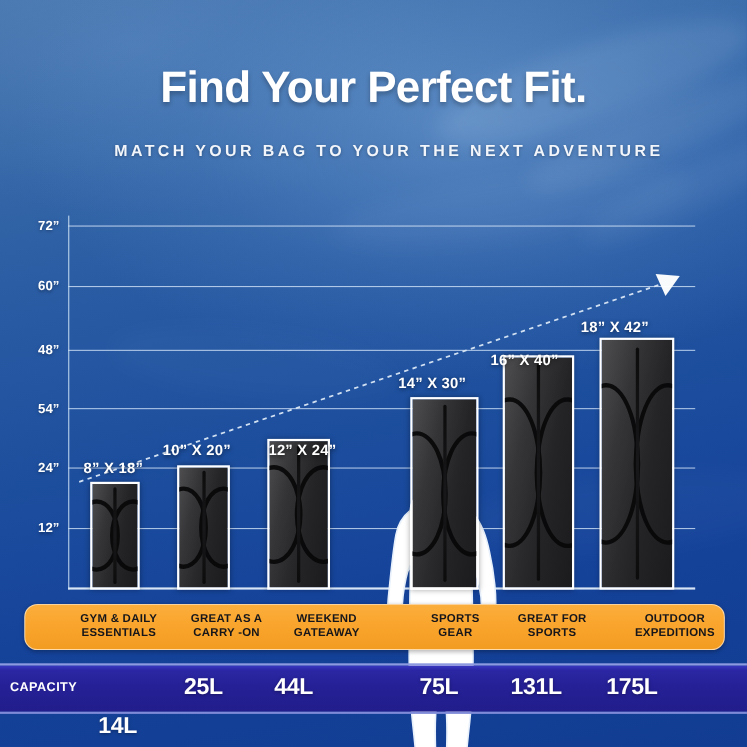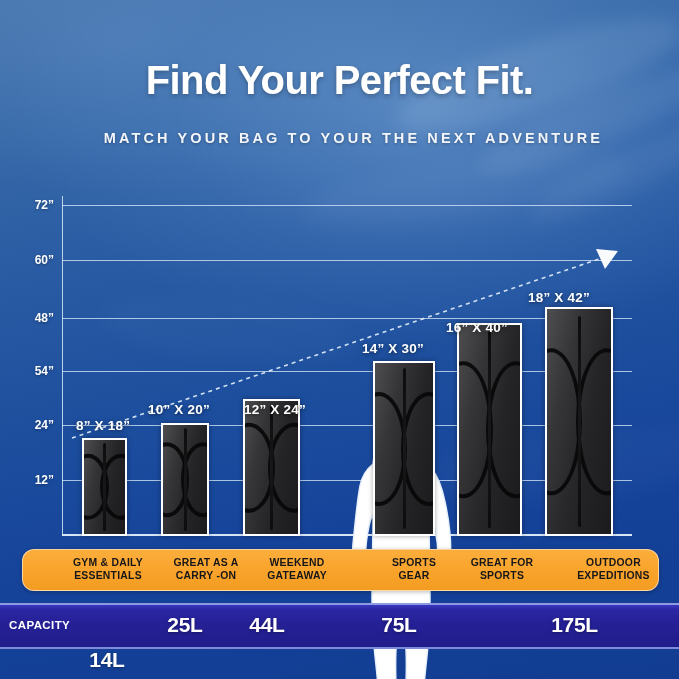--- a/index.html
+++ b/index.html
@@ -236,16 +236,17 @@
       <div>EXPEDITIONS</div>
     </div>
   </div>
 
   <div id="capband">
     <div id="caplabel">CAPACITY</div>
     <div class="cap" style="left:62px;width:90px;margin-top:35px;">14L</div>
     <div class="cap" style="left:140px;width:90px;">25L</div>
     <div class="cap" style="left:222px;width:90px;">44L</div>
     <div class="cap" style="left:354px;width:90px;">75L</div>
+    <div class="cap" style="left:440px;width:95px;">131L</div>
     <div class="cap" style="left:527px;width:95px;">175L</div>
   </div>
 
 </div>
 
 </body></html>

